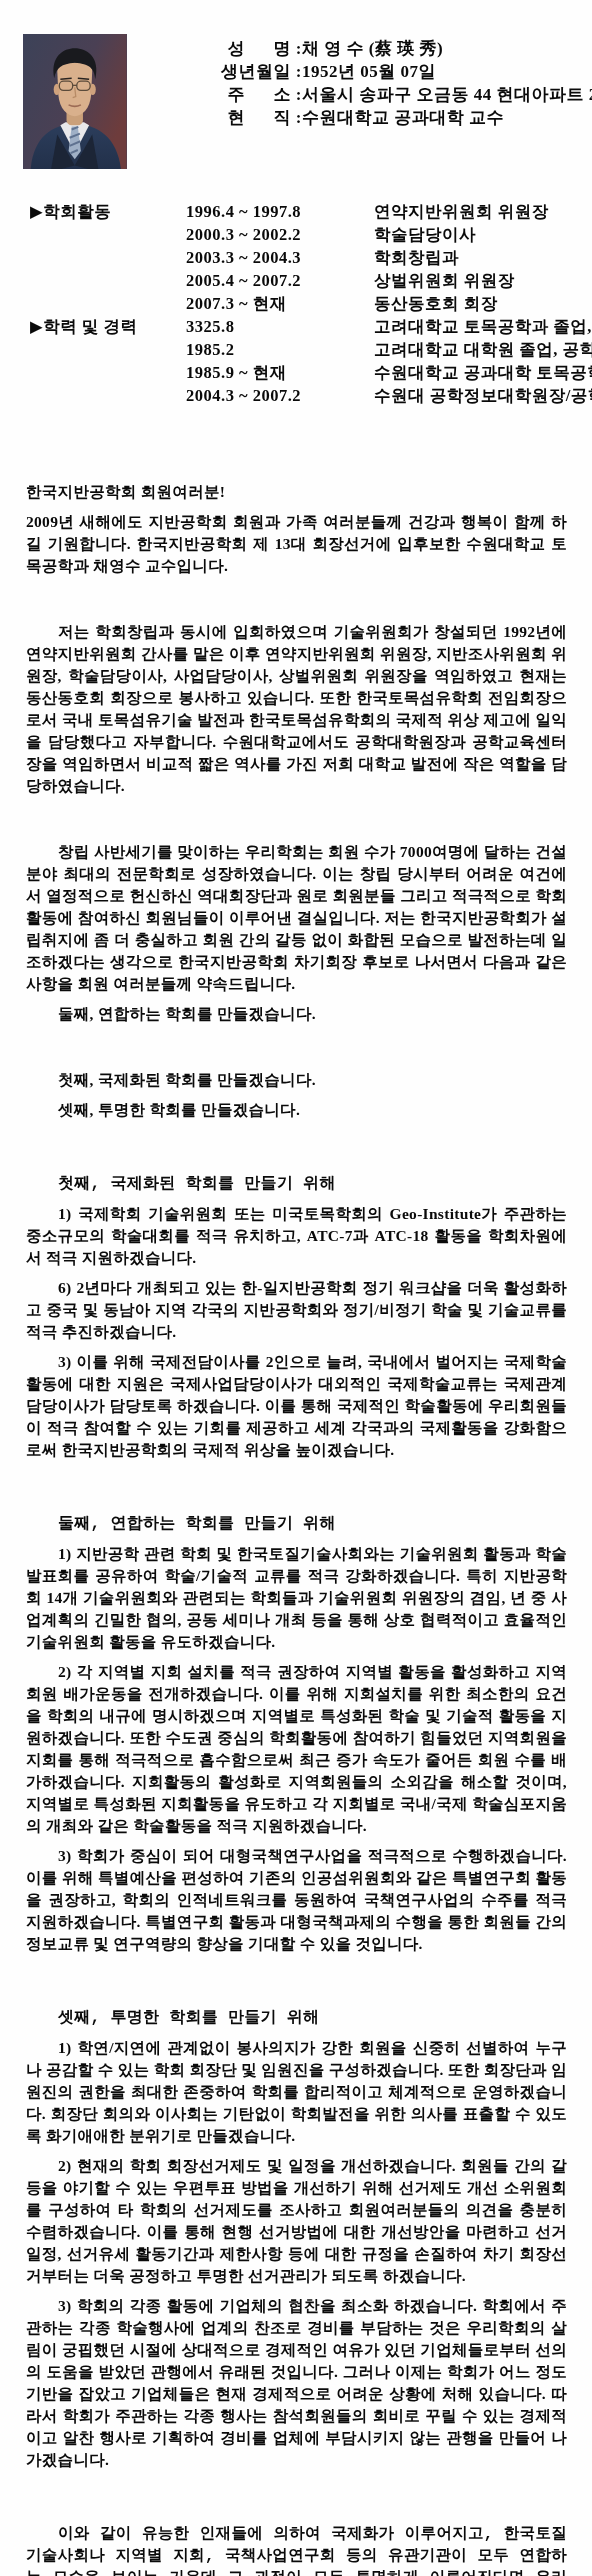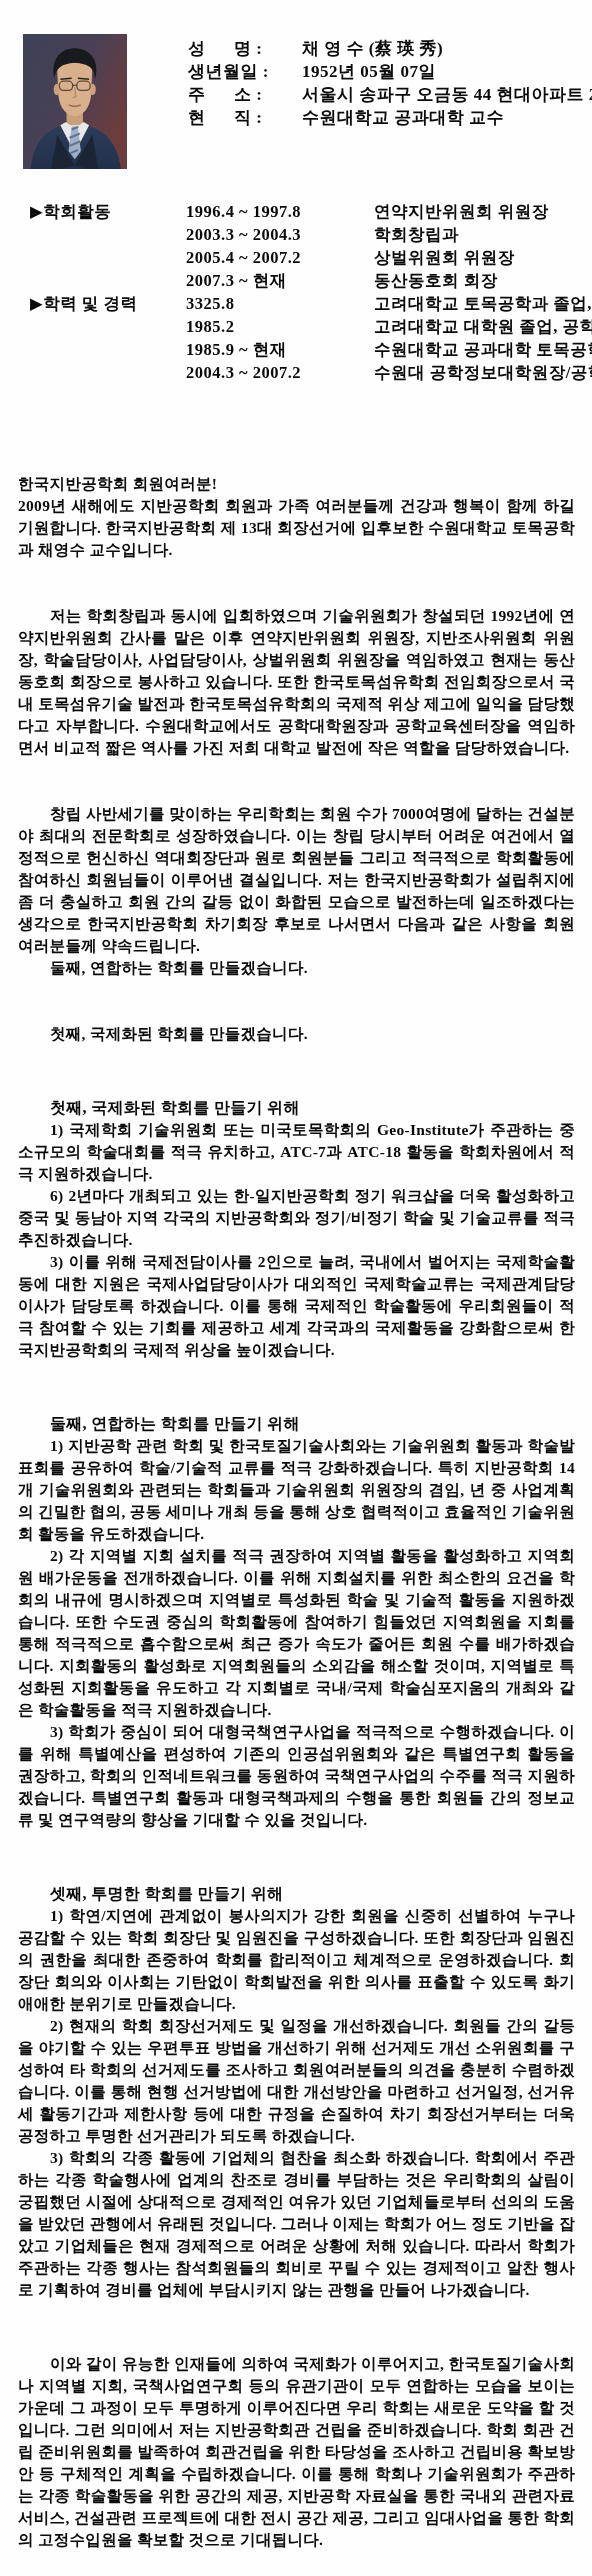--- a/index.html
+++ b/index.html
@@ -35,20 +35,21 @@
     font-size: 17px;
     line-height: 23px;
     letter-spacing: 0.5px;
     white-space: nowrap;
   }
   .profile-row { height: 23px; }
   .profile-lbl {
     display: inline-block;
     min-width: 114px;
     white-space: pre;
+    text-align: right;
   }
   .profile-val { white-space: pre; }
   
   .career {
     position: absolute;
     left: 30px;
     top: 200px;
     width: 546px;
     font-size: 16.5px;
     letter-spacing: 0.5px;
@@ -65,26 +66,26 @@
   .letter {
     position: absolute;
     left: 18px;
     top: 473px;
     width: 557px;
     font-size: 15.5px;
     line-height: 22px;
     letter-spacing: 0.3px;
   }
   .letter p {
-    margin: 0;
+    margin: 8px;
     text-align: justify;
   }
   .indent { text-indent: 32px; }
   .gap1 { margin-top: 44px !important; }
-  .gap2 { margin-top: 52px !important; }
+  .gap2 { margin-top: 52px !important; font-family: Liberation Mono, monospace; }
   .heading { font-size: 16px; }
 </style>
 </head>
 <body>
 
 <div class="page">
 
   <div class="photo-frame">
     <svg width="104" height="135" viewBox="0 0 201 263" xmlns="http://www.w3.org/2000/svg">
       <defs>
@@ -145,20 +146,25 @@
   </div>
 
   <div class="career">
     <div class="career-row">
       <span class="career-title">▶학회활동</span>
       <span>1996.4 ~ 1997.8</span>
       <span>연약지반위원회 위원장</span>
     </div>
     <div class="career-row">
       <span class="career-title"></span>
+      <span>2000.3 ~ 2002.2</span>
+      <span>학술담당이사</span>
+    </div>
+    <div class="career-row">
+      <span class="career-title"></span>
       <span>2003.3 ~ 2004.3</span>
       <span>학회창립과</span>
     </div>
     <div class="career-row">
       <span class="career-title"></span>
       <span>2005.4 ~ 2007.2</span>
       <span>상벌위원회 위원장</span>
     </div>
     <div class="career-row">
       <span class="career-title"></span>
@@ -187,20 +193,21 @@
     </div>
   </div>
 
   <div class="letter">
     <p>한국지반공학회 회원여러분!</p>
     <p>2009년 새해에도 지반공학회 회원과 가족 여러분들께 건강과 행복이 함께 하길 기원합니다. 한국지반공학회 제 13대 회장선거에 입후보한 수원대학교 토목공학과 채영수 교수입니다.</p>
     <p class="indent gap1">저는 학회창립과 동시에 입회하였으며 기술위원회가 창설되던 1992년에 연약지반위원회 간사를 맡은 이후 연약지반위원회 위원장, 지반조사위원회 위원장, 학술담당이사, 사업담당이사, 상벌위원회 위원장을 역임하였고 현재는 동산동호회 회장으로 봉사하고 있습니다. 또한 한국토목섬유학회 전임회장으로서 국내 토목섬유기술 발전과 한국토목섬유학회의 국제적 위상 제고에 일익을 담당했다고 자부합니다. 수원대학교에서도 공학대학원장과 공학교육센터장을 역임하면서 비교적 짧은 역사를 가진 저희 대학교 발전에 작은 역할을 담당하였습니다.</p>
     <p class="indent gap1">창립 사반세기를 맞이하는 우리학회는 회원 수가 7000여명에 달하는 건설분야 최대의 전문학회로 성장하였습니다. 이는 창립 당시부터 어려운 여건에서 열정적으로 헌신하신 역대회장단과 원로 회원분들 그리고 적극적으로 학회활동에 참여하신 회원님들이 이루어낸 결실입니다. 저는 한국지반공학회가 설립취지에 좀 더 충실하고 회원 간의 갈등 없이 화합된 모습으로 발전하는데 일조하겠다는 생각으로 한국지반공학회 차기회장 후보로 나서면서 다음과 같은 사항을 회원 여러분들께 약속드립니다.</p>
     <p class="indent">둘째, 연합하는 학회를 만들겠습니다.</p>
     <p class="indent gap1">첫째, 국제화된 학회를 만들겠습니다.</p>
+    <p class="indent">셋째, 투명한 학회를 만들겠습니다.</p>
     <p class="indent gap2 heading">첫째, 국제화된 학회를 만들기 위해</p>
     <p class="indent">1) 국제학회 기술위원회 또는 미국토목학회의 Geo-Institute가 주관하는 중소규모의 학술대회를 적극 유치하고, ATC-7과 ATC-18 활동을 학회차원에서 적극 지원하겠습니다.</p>
     <p class="indent">6) 2년마다 개최되고 있는 한-일지반공학회 정기 워크샵을 더욱 활성화하고 중국 및 동남아 지역 각국의 지반공학회와 정기/비정기 학술 및 기술교류를 적극 추진하겠습니다.</p>
     <p class="indent">3) 이를 위해 국제전담이사를 2인으로 늘려, 국내에서 벌어지는 국제학술활동에 대한 지원은 국제사업담당이사가 대외적인 국제학술교류는 국제관계담당이사가 담당토록 하겠습니다. 이를 통해 국제적인 학술활동에 우리회원들이 적극 참여할 수 있는 기회를 제공하고 세계 각국과의 국제활동을 강화함으로써 한국지반공학회의 국제적 위상을 높이겠습니다.</p>
     <p class="indent gap2 heading">둘째, 연합하는 학회를 만들기 위해</p>
     <p class="indent">1) 지반공학 관련 학회 및 한국토질기술사회와는 기술위원회 활동과 학술발표회를 공유하여 학술/기술적 교류를 적극 강화하겠습니다. 특히 지반공학회 14개 기술위원회와 관련되는 학회들과 기술위원회 위원장의 겸임, 년 중 사업계획의 긴밀한 협의, 공동 세미나 개최 등을 통해 상호 협력적이고 효율적인 기술위원회 활동을 유도하겠습니다.</p>
     <p class="indent">2) 각 지역별 지회 설치를 적극 권장하여 지역별 활동을 활성화하고 지역회원 배가운동을 전개하겠습니다. 이를 위해 지회설치를 위한 최소한의 요건을 학회의 내규에 명시하겠으며 지역별로 특성화된 학술 및 기술적 활동을 지원하겠습니다. 또한 수도권 중심의 학회활동에 참여하기 힘들었던 지역회원을 지회를 통해 적극적으로 흡수함으로써 최근 증가 속도가 줄어든 회원 수를 배가하겠습니다. 지회활동의 활성화로 지역회원들의 소외감을 해소할 것이며, 지역별로 특성화된 지회활동을 유도하고 각 지회별로 국내/국제 학술심포지움의 개최와 같은 학술활동을 적극 지원하겠습니다.</p>
     <p class="indent">3) 학회가 중심이 되어 대형국책연구사업을 적극적으로 수행하겠습니다. 이를 위해 특별예산을 편성하여 기존의 인공섬위원회와 같은 특별연구회 활동을 권장하고, 학회의 인적네트워크를 동원하여 국책연구사업의 수주를 적극 지원하겠습니다. 특별연구회 활동과 대형국책과제의 수행을 통한 회원들 간의 정보교류 및 연구역량의 향상을 기대할 수 있을 것입니다.</p>
     <p class="indent gap2 heading">셋째, 투명한 학회를 만들기 위해</p>
     <p class="indent">1) 학연/지연에 관계없이 봉사의지가 강한 회원을 신중히 선별하여 누구나 공감할 수 있는 학회 회장단 및 임원진을 구성하겠습니다. 또한 회장단과 임원진의 권한을 최대한 존중하여 학회를 합리적이고 체계적으로 운영하겠습니다. 회장단 회의와 이사회는 기탄없이 학회발전을 위한 의사를 표출할 수 있도록 화기애애한 분위기로 만들겠습니다.</p>

